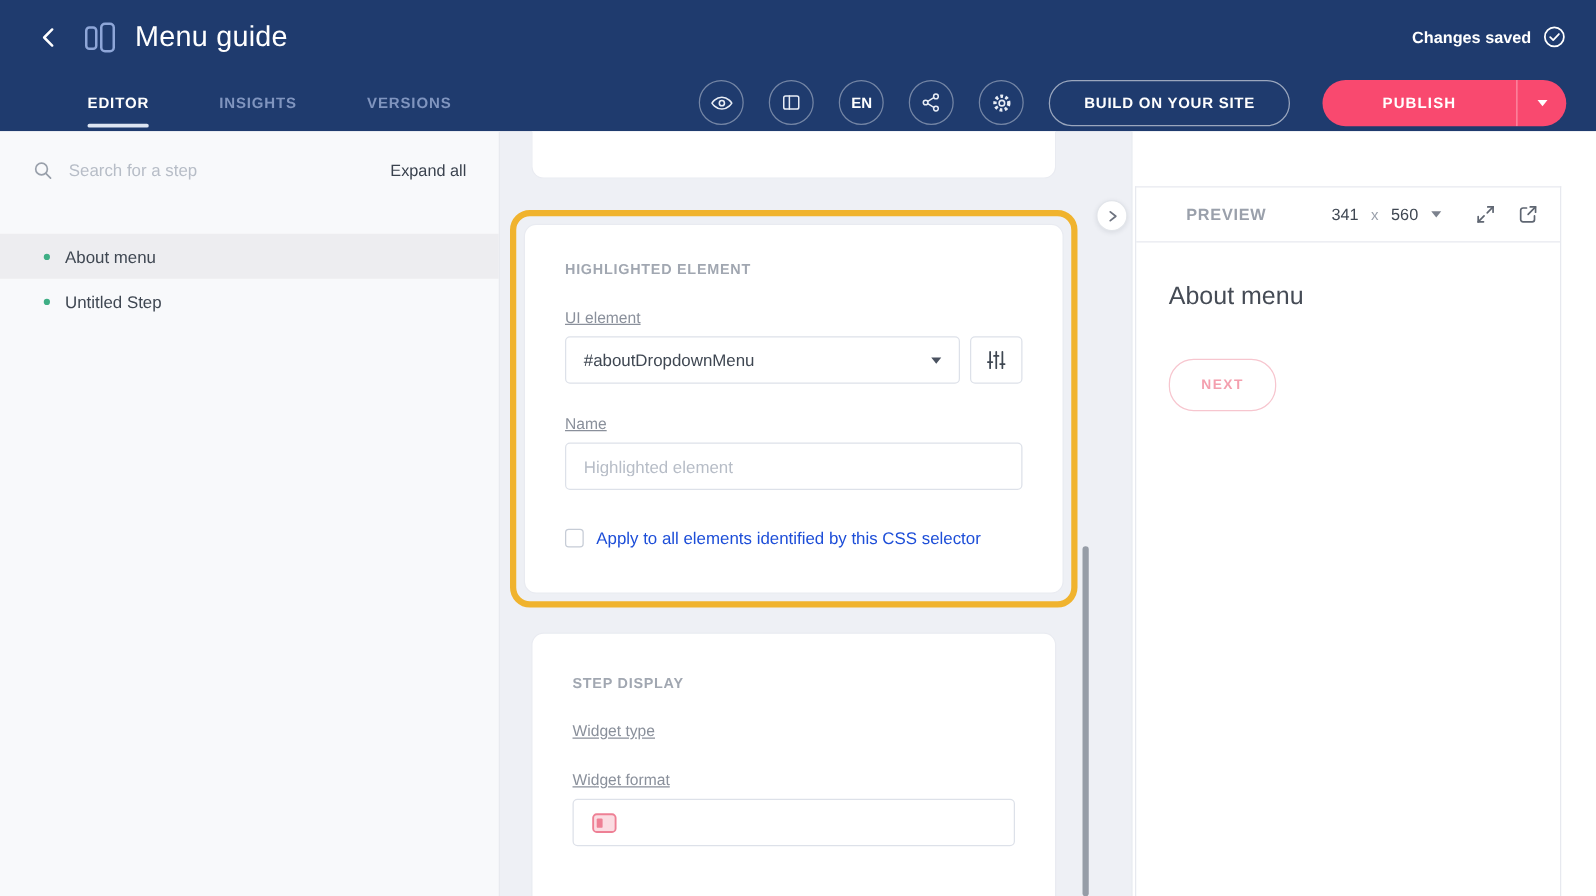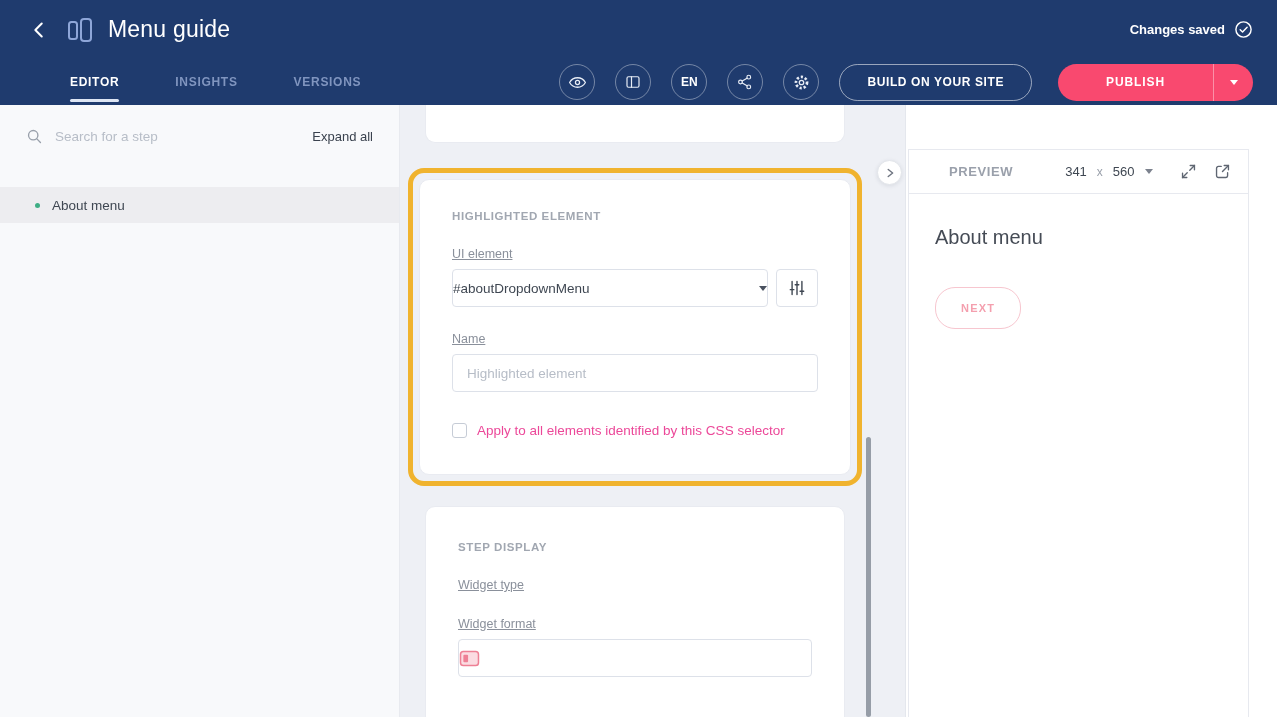--- a/index.html
+++ b/index.html
@@ -52,29 +52,29 @@
   .editor-pane { flex:1; position:relative; overflow:hidden; background:#eef0f5; }
   .editor-col { width:420px; margin-left:25px; }
   .card { background:#fff; border:1px solid #e9ebf1; border-radius:10px; }
   .card-partial { height:38px; border-top:none; border-radius:0 0 10px 10px; }
   .highlight-ring { border:5px solid #f0b32e; border-radius:16px; padding:6px; margin:25px -17px 20px; }
   .he-card { padding:30px 32px 36px; }
   .sd-card { padding:34px 32px 40px; min-height:280px; }
   .section-title { font-size:11.5px; font-weight:600; letter-spacing:.6px; color:#a1a7b1; }
   .field-label { display:block; margin:25px 0 8px; font-size:12.5px; color:#8a909b;text-decoration:underline; }
   .field-row { display:flex; gap:8px; }
-  .select { height:38px; border:1px solid #dde1e9; border-radius:4px; background:#fff; display:flex; align-items:center; padding:0 0; font-size:13.5px; color:#3f4752; cursor:pointer; flex:1; }
+  .select { height:38px; border:1px solid #dde1e9; border-radius:4px; background:#fff; display:flex; align-items:center; padding:0 14px; font-size:13.5px; color:#3f4752; cursor:pointer; flex:1; }
   .select .caret-down { margin-left:auto; }
   .select.with-icon { gap:13px; }
   .tune-btn { width:42px; height:38px; flex:0 0 42px; border:1px solid #dde1e9; border-radius:4px; background:#fff; display:grid; place-items:center; color:#3f4752; cursor:pointer; }
   .text-input { width:100%; height:38px; border:1px solid #dde1e9; border-radius:4px; padding:0 14px; font-size:13.5px; color:#3f4752; outline:none; font-family:inherit; }
   .text-input::placeholder { color:#b7bdc7; }
   .checkbox-row { display:flex; align-items:center; gap:10px; margin-top:31px; cursor:pointer; }
   .checkbox { width:15px; height:15px; border:1px solid #c6ccd6; border-radius:3px; background:#fff; flex:0 0 auto; }
-  .checkbox-label { font-size:13.5px; color:#ec4899; }
+  .checkbox-label { font-size:13.5px; color:#1d4ed8; }
   .widget-ic { display:grid; place-items:center; flex:0 0 auto; }
 
   .editor-scrollbar { position:absolute; right:34px; top:332px; bottom:0; width:5px; border-radius:3px; background:#969da7; }
 
   .collapse-btn { position:absolute; left:877px; top:55px; width:25px; height:25px; border-radius:50%; background:#fff; border:1px solid #e2e5ea; box-shadow:0 1px 4px rgba(30,40,60,.10); display:grid; place-items:center; color:#6e7480; cursor:pointer; z-index:5; }
 
   
   .preview-panel { width:372px; flex:0 0 372px; background:#fff; border-left:1px solid #e4e7ed; }
   .preview-frame { margin:44px 0 0 2px; width:341px; height:calc(100% - 44px); border:1px solid #e7e9ef; border-bottom:none; display:flex; flex-direction:column; }
   .preview-header { height:44px; flex:0 0 44px; display:flex; align-items:center; padding:0 15px 0 20px; border-bottom:1px solid #e7e9ef; }
@@ -181,20 +181,24 @@
             </svg>
         </span>
         <input class="step-search" placeholder="Search for a step" style="">
         <button class="expand-all">Expand all</button>
       </div>
       <div class="step-list">
         <div class="step-item selected">
           <span class="step-dot"></span>
           <span class="step-label">About menu</span>
         </div>
+        <div class="step-item">
+          <span class="step-dot"></span>
+          <span class="step-label">Untitled Step</span>
+        </div>
       </div>
     </aside>
 
     <main class="editor-pane">
       <div class="editor-col">
 
         <div class="card card-partial"></div>
 
         <div class="highlight-ring">
           <section class="card he-card">

